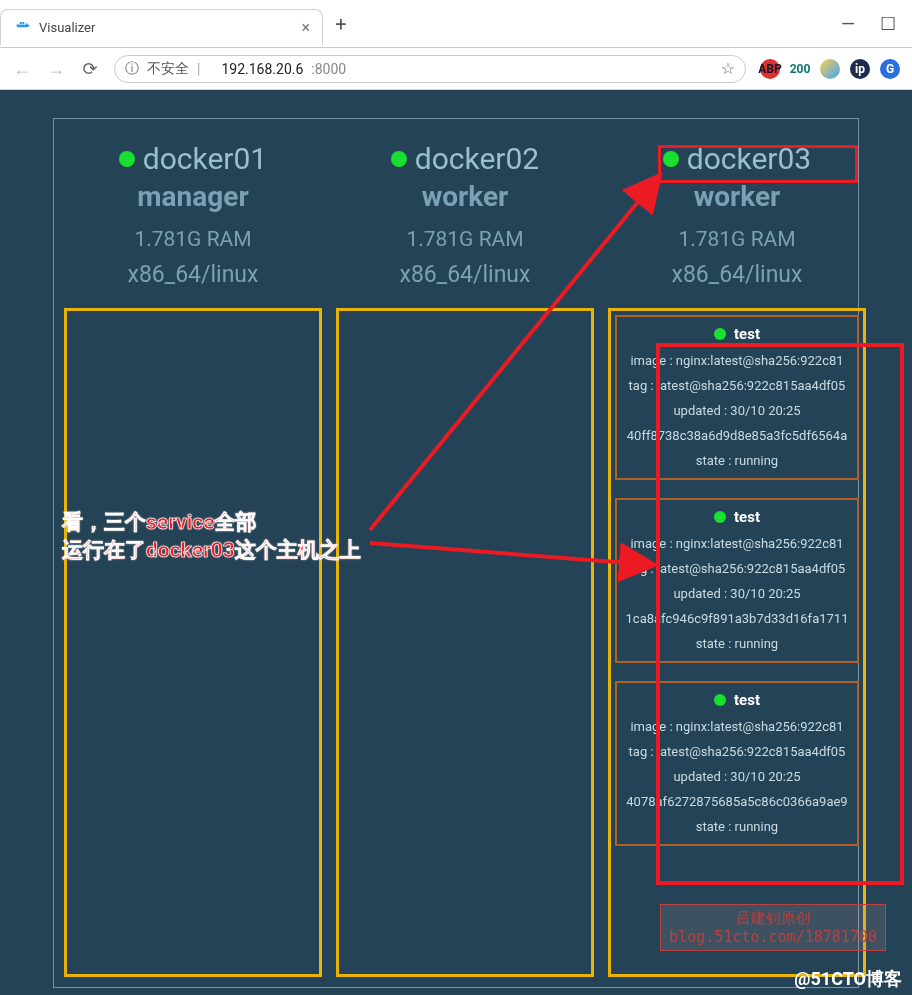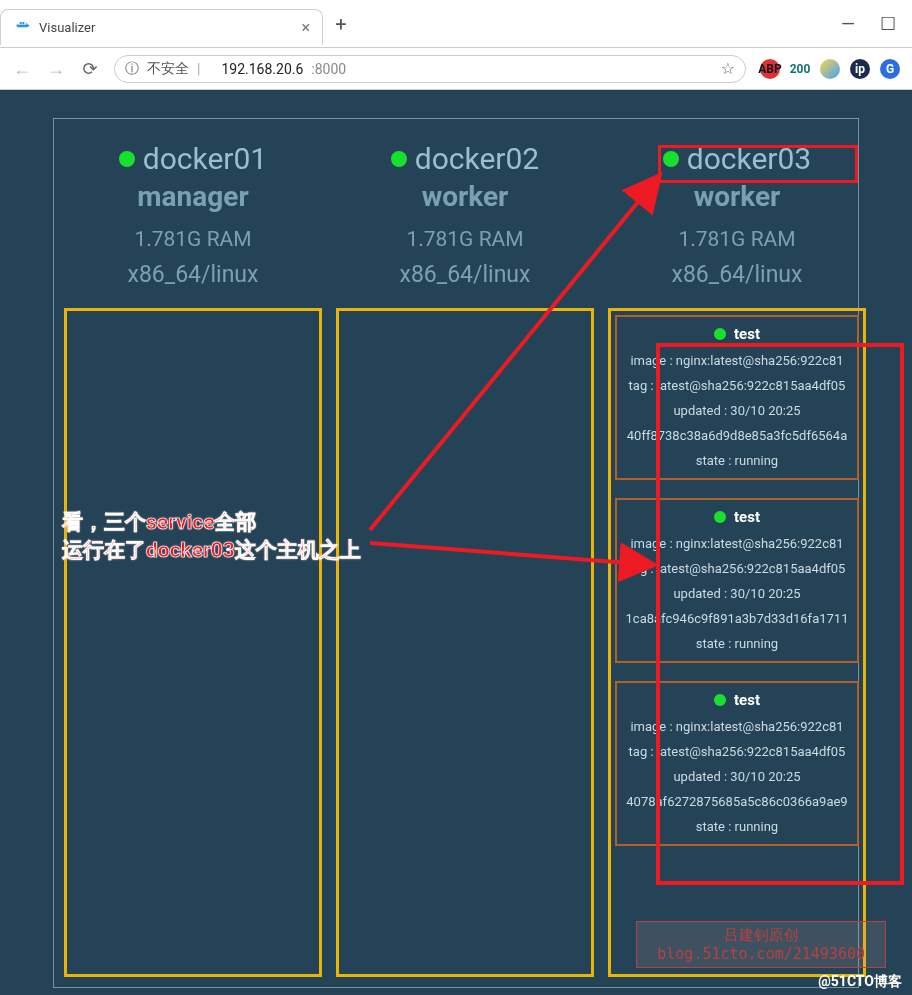--- a/index.html
+++ b/index.html
@@ -132,28 +132,28 @@
     position:absolute; left:62px; top:418px;
     font-size:21px; font-weight:bold;
     color:#ec1b23; -webkit-text-stroke: 0.6px #fff;
     text-shadow: 0 0 2px #fff;
     line-height:1.35;
   }
   .arrow { position:absolute; }
   .arrow svg { overflow:visible; }
 
   .watermark1 {
-    position:absolute; right:26px; bottom:27px;
-    border:1px solid #bb4040; padding:4px 20px;
+    position:absolute; right:26px; bottom:44px;
+    border:1px solid #bb4040; padding:4px 8px;
     color:#bb4040; font-size:15px; font-family: monospace;
     text-align:center; background:rgba(200,160,160,0.15);
   }
   .watermark2 {
     position:absolute; right:10px; bottom:4px;
-    color:#fff; font-size:14px; font-weight:bold;
+    color:#fff; font-size:18px; font-weight:bold;
   }
 </style>
 </head>
 <body>
 
 <div class="window-bar">
   <div class="tab">
     <span class="favicon">
       <svg viewBox="0 0 24 24">
           <g fill="#2496ed">
@@ -300,17 +300,17 @@
             <marker id="ah2" markerWidth="12" markerHeight="12" refX="9" refY="5" orient="auto">
               <path d="M0,0 L10,5 L0,10 z" fill="#ec1b23"></path>
             </marker>
           </defs>
         <line x1="0" y1="3" x2="285" y2="25" stroke="#ec1b23" stroke-width="4" marker-end="url(#ah2)"></line>
       </svg>
     </div>
 
     <div class="watermark1">
       <div>吕建钊原创</div>
-      <div>blog.51cto.com/21493600</div>
+      <div>blog.51cto.com/18781700</div>
     </div>
     <div class="watermark2">@51CTO博客</div>
   </div>
 </div>
 
 </body></html>

